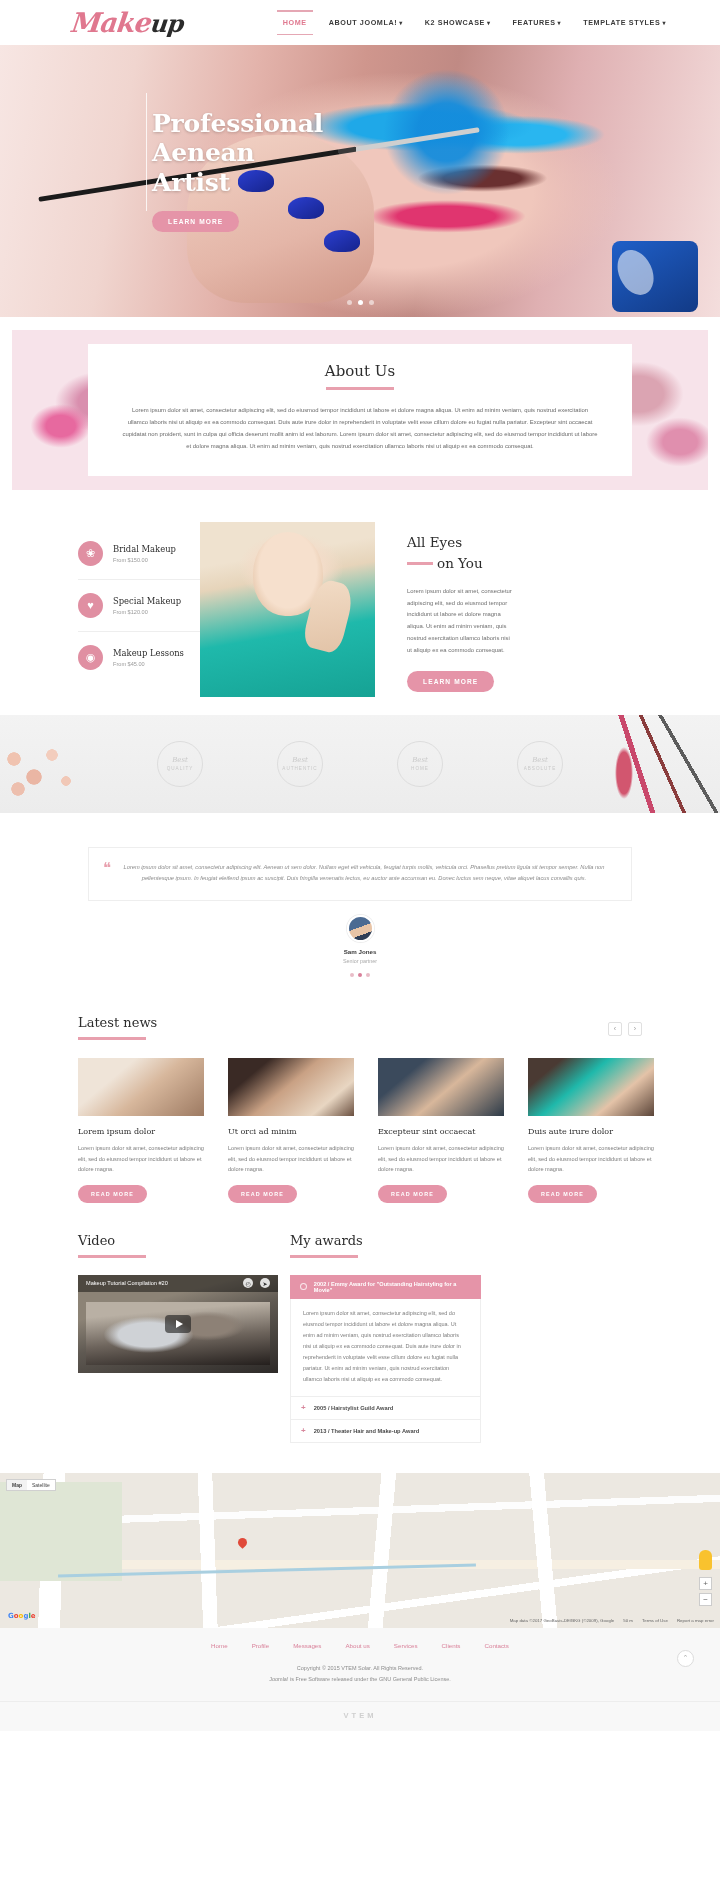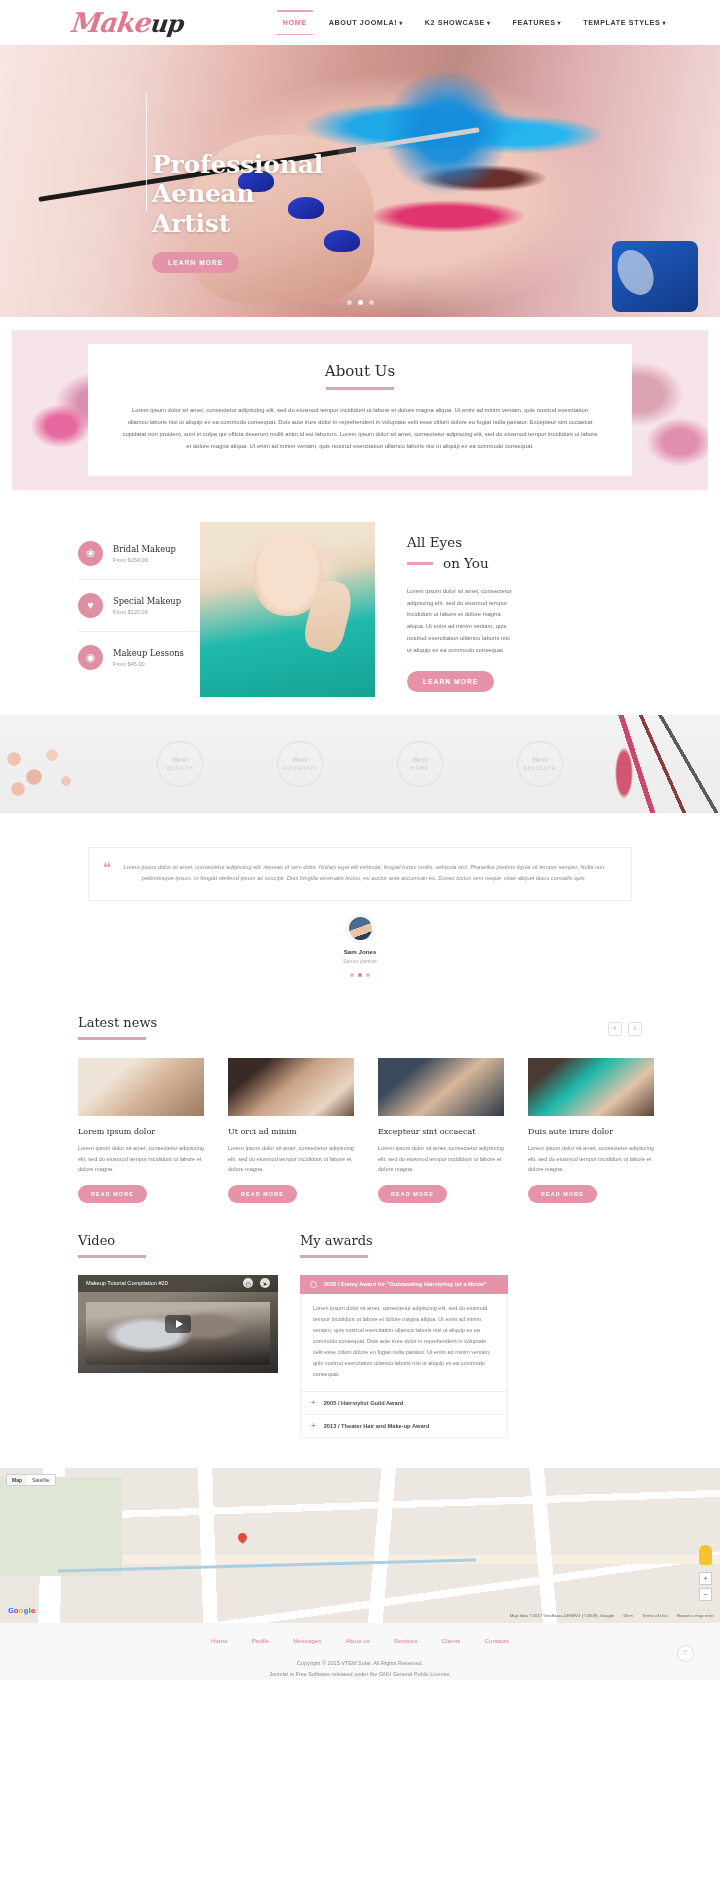--- a/index.html
+++ b/index.html
@@ -115,21 +115,20 @@
     width: 38%; height: 66%;
     background: rgba(255,255,255,.55);
     border-radius: 50%;
     transform: rotate(-25deg);
   }
   .hero-inner {
     position: relative;
     z-index: 3;
     padding: 64px 0 0 152px;
     max-width: 330px;
-    margin-top: 41px;
   }
   .hero-bar {
     position: absolute;
     left: 146px; top: 48px;
     width: 1px; height: 118px;
     background: rgba(255,255,255,.8);
   }
   .hero h1 {
     font-family: "DejaVu Serif", serif;
     font-weight: 700;
@@ -270,21 +269,21 @@
     transform: rotate(14deg);
   }
 
   .eyes-col { width: 200px; padding: 10px 0 0 32px; }
   .eyes-title {
     font-family: "DejaVu Serif", serif;
     font-size: 13.5px;
     color: #2d2d2d;
     line-height: 1.55;
   }
-  .eyes-line2 { display: flex; align-items: center; gap: 10px; }
+  .eyes-line2 { display: flex; align-items: center; gap: 4px; }
   .eyes-dash { width: 26px; height: 2.5px; background: #e8a0ae; display:block; }
   .eyes-col p {
     margin-top: 12px;
     font-size: 5.9px;
     line-height: 2;
     color: #6f6f6f;
     max-width: 108px;
   }
   .eyes-col .btn { margin-top: 14px; }
 
@@ -383,23 +382,23 @@
   .news-thumb.t3 { background: linear-gradient(140deg,#4a3a33 0 18%, #1fb9ab 42%, #e4c3a8 70%, #5a4438 100%); }
   .news-thumb.t4 { background: linear-gradient(140deg,#3b4a5c 0 25%, #d8b79b 55%, #2c3a48 100%); }
   .news-title {
     font-family: "DejaVu Serif", serif;
     font-size: 8px; color: #2d2d2d; margin-top: 11px;
   }
   .news-text { font-size: 5.6px; line-height: 1.95; color: #7d7d7d; margin-top: 7px; }
   .news-item .btn { margin-top: 10px; padding: 6px 13px; font-size: 5.4px; }
 
   
-  .vid-awards { display: flex; gap: 22px; padding: 30px 78px 0; }
+  .vid-awards { display: flex; gap: 12px; padding: 30px 78px 0; }
   .vid-col { width: 200px; }
-  .aw-col { width: 208px; }
+  .aw-col { width: 191px; }
   .video-box {
     margin-top: 17px;
     position: relative;
     height: 98px;
     background: linear-gradient(165deg,#8c8376 0 30%, #5f5952 52%, #2d2a28 100%);
     overflow: hidden;
   }
   .video-eye {
     position: absolute; left: 4%; top: 28%;
     width: 92%; height: 64%;
@@ -800,15 +799,16 @@
       <a>Messages</a>
       <a>About us</a>
       <a>Services</a>
       <a>Clients</a>
       <a>Contacts</a>
     </div>
     <div class="f-copy">
       <div>Copyright © 2015 VTEM Solar. All Rights Reserved.</div>
       <div>Joomla! is Free Software released under the GNU General Public License.</div>
     </div>
+    <div class="f-bottom">VTEM</div>
   </div>
 
 </div>
 
 </body></html>

